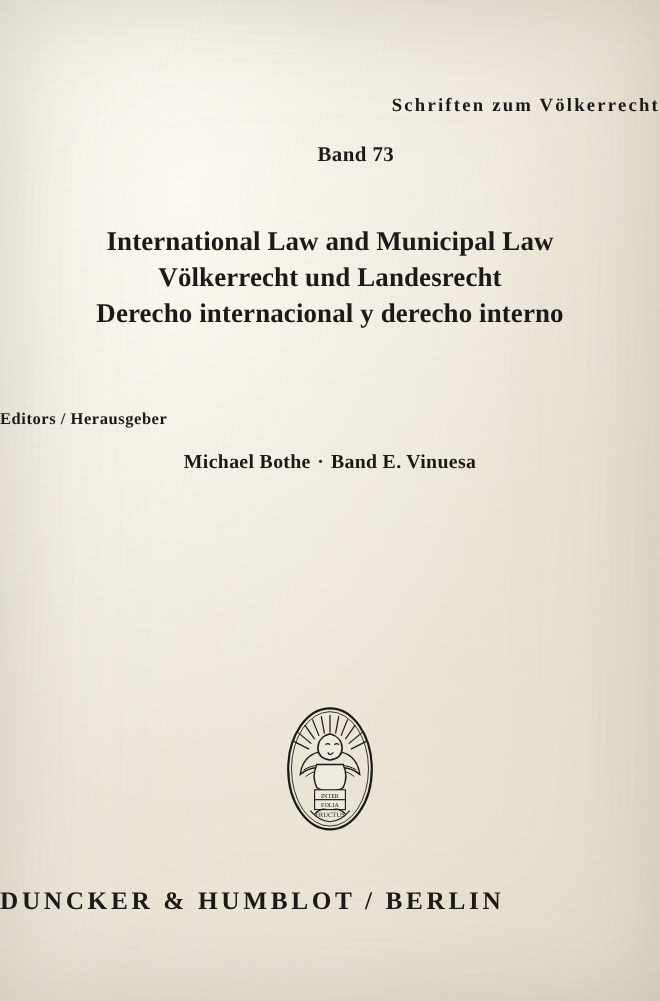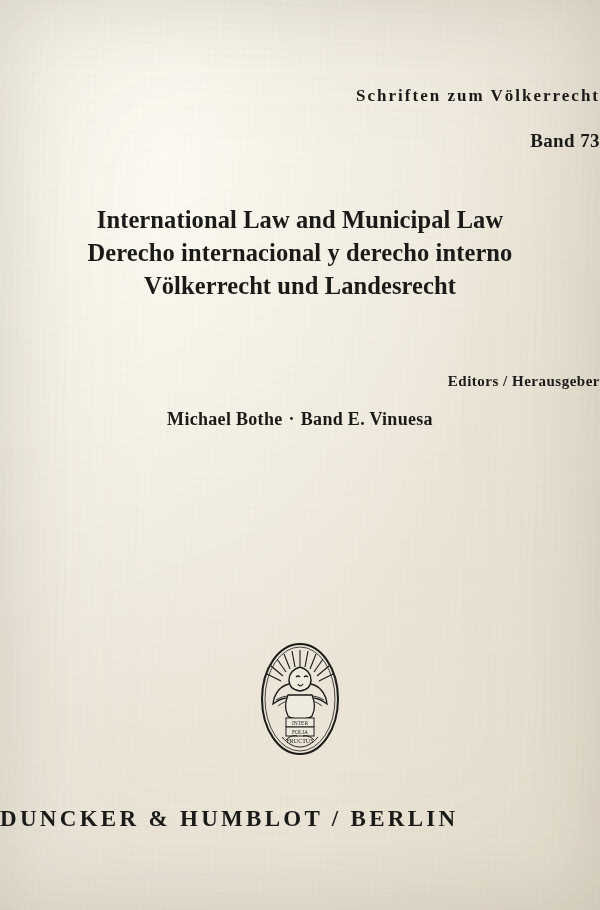--- a/index.html
+++ b/index.html
@@ -58,21 +58,21 @@
     text-align: right;
     font-size: 17px;
     font-weight: bold;
     letter-spacing: 2.0px;
   }
   .band {
     position: absolute;
     top: 130px;
     left: 0;
     right: 0;
-    text-align: right;
+    text-align: center;
     font-size: 19px;
     font-weight: bold;
     letter-spacing: 0.4px;
     padding-left: 47px;
   }
 
   .titles {
     position: absolute;
     top: 203px;
     left: 0;
@@ -85,21 +85,21 @@
     line-height: 33px;
     letter-spacing: 0.1px;
     white-space: nowrap;
   }
 
   .editors-label {
     position: absolute;
     top: 373px;
     left: 0;
     right: 0;
-    text-align: right;
+    text-align: left;
     font-size: 15px;
     font-weight: bold;
     letter-spacing: 0.5px;
   }
   .editors-names {
     position: absolute;
     top: 409px;
     left: 0;
     right: 0;
     text-align: center;
@@ -139,22 +139,22 @@
 
 <div class="page">
   <div class="content">
 
     <div class="series">Schriften zum Völkerrecht</div>
 
     <div class="band">Band 73</div>
 
     <div class="titles">
       <div class="title-line">International Law and Municipal Law</div>
+      <div class="title-line">Völkerrecht und Landesrecht</div>
       <div class="title-line">Derecho internacional y derecho interno</div>
-      <div class="title-line">Völkerrecht und Landesrecht</div>
     </div>
 
     <div class="editors-label">Editors / Herausgeber</div>
 
     <div class="editors-names">
       <span>Michael Bothe</span><span class="sep">·</span><span>Band E. Vinuesa</span>
     </div>
 
     <div class="logo">
       <svg width="96" height="118" viewBox="0 0 96 118" aria-hidden="true">

